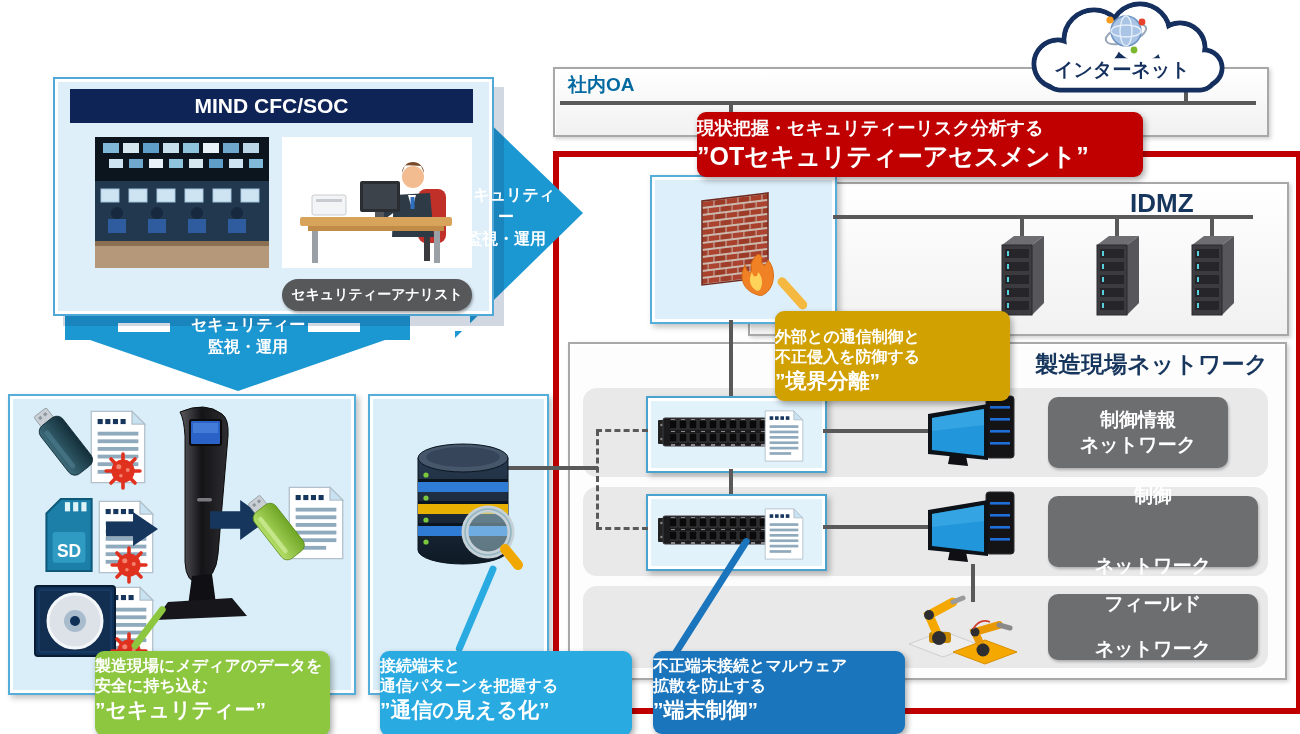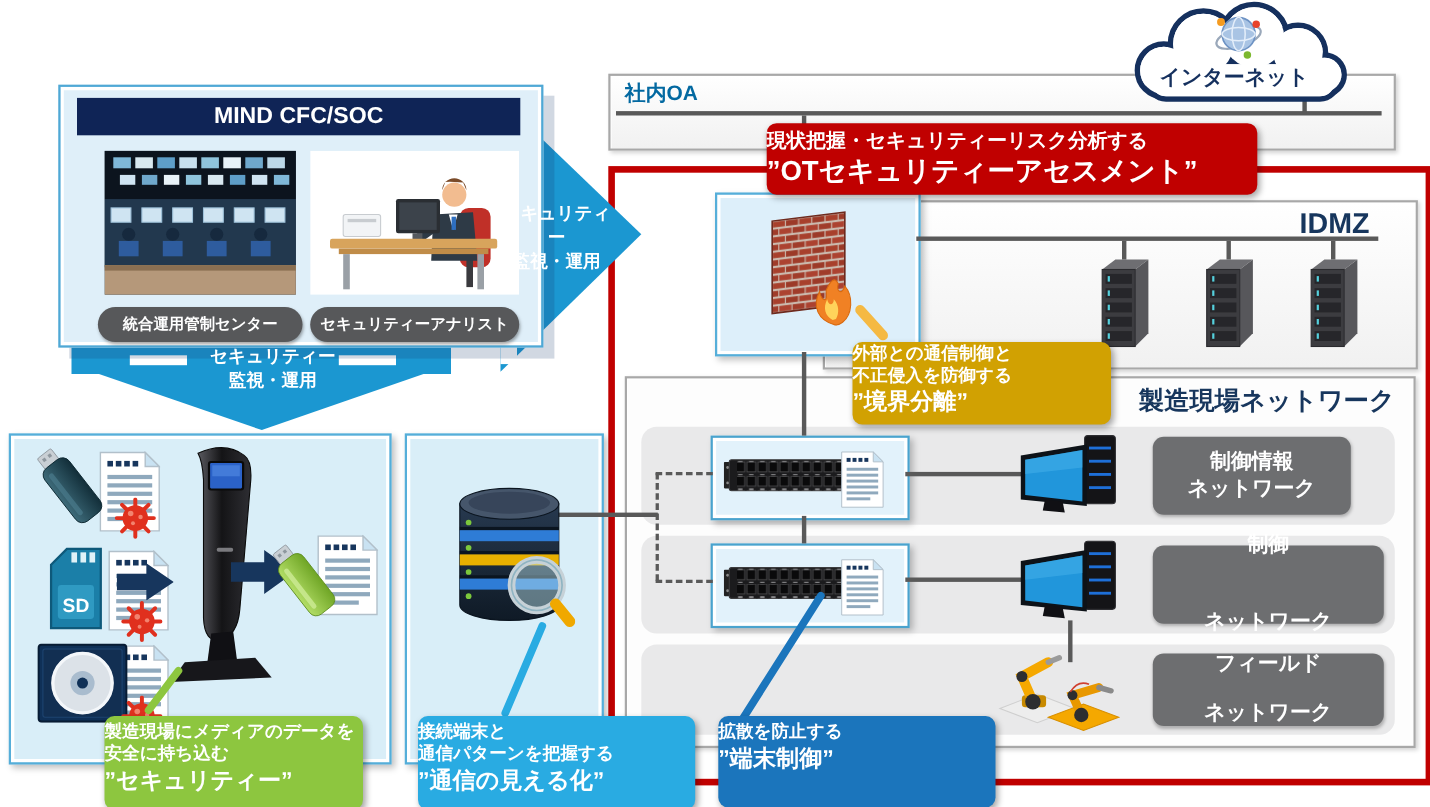--- a/index.html
+++ b/index.html
@@ -190,37 +190,37 @@
     <g transform="translate(16,18) skewY(-7)">
       <rect width="66" height="84" fill="url(#bricks)" stroke="#6e2a1e" stroke-width="1.5"></rect>
     </g>
     <g transform="translate(52,66)">
       <path d="M20,46 C6,42 0,30 7,16 C9,25 15,27 13,15 C17,6 21,2 24,9 C22,17 28,19 30,11 C38,20 37,37 28,44 C24,47 22,47 20,46 Z" fill="#f08124" stroke="#d86a10"></path>
       <path d="M19,42 C12,38 10,31 14,23 C15,29 20,29 20,23 C25,28 25,36 22,41 Z" fill="#ffd35a"></path>
     </g>
   </svg>
 
   <div class="abs graybox" style="left:748px;top:182px;width:537px;height:150px;"></div>
-  <div class="abs navlabel" style="left:1130px;top:188px;width:115px;text-align:right;font-size:26px;">IDMZ</div>
+  <div class="abs navlabel" style="left:1130px;top:188px;width:115px;text-align:left;font-size:26px;">IDMZ</div>
   <div class="abs line" style="left:833px;top:215px;width:420px;height:4px;"></div>
   <div class="abs line" style="left:1020px;top:219px;width:4px;height:17px;"></div>
   <div class="abs line" style="left:1115px;top:219px;width:4px;height:17px;"></div>
   <div class="abs line" style="left:1210px;top:219px;width:4px;height:17px;"></div>
   <svg class="abs" style="left:1000px;top:233px;z-index:5;" width="46" height="84">
       <use href="#sym-server"></use>
     </svg>
   <svg class="abs" style="left:1095px;top:233px;z-index:5;" width="46" height="84">
       <use href="#sym-server"></use>
     </svg>
   <svg class="abs" style="left:1190px;top:233px;z-index:5;" width="46" height="84">
       <use href="#sym-server"></use>
     </svg>
 
   <div class="abs slash" style="left:779px;top:274px;width:40px;height:9px;background:#f5b942;transform:rotate(48deg);"></div>
-  <div class="abs banner" style="left:775px;top:311px;width:235px;height:74px;background:#d1a102;padding-top:1px;">
+  <div class="abs banner" style="left:775px;top:311px;width:235px;height:74px;background:#d1a102;padding-top:16px;">
     <div class="s">外部との通信制御と</div>
     <div class="s">不正侵入を防御する</div>
     <div class="b">”境界分離”</div>
   </div>
 
   <div class="abs graybox" style="left:568px;top:342px;width:715px;height:334px;background:#fdfdfd;"></div>
   <div class="abs navlabel" style="left:995px;top:349px;width:273px;text-align:right;font-size:23px;">製造現場ネットワーク</div>
 
   <div class="abs row" style="left:583px;top:388px;width:685px;height:89px;"></div>
   <div class="abs row" style="left:583px;top:487px;width:685px;height:89px;"></div>
@@ -369,21 +369,20 @@
       <rect x="78" y="44" width="40" height="31" rx="2" fill="#2a2e33"></rect>
       <rect x="81" y="47" width="34" height="25" fill="#3c434b"></rect>
       <rect x="93" y="75" width="9" height="6" fill="#55595e"></rect>
       <rect x="30" y="58" width="34" height="20" rx="2" fill="#f2f4f6" stroke="#c8ccd0"></rect>
       <rect x="34" y="62" width="26" height="3" fill="#c8ccd0"></rect>
       <rect x="18" y="80" width="152" height="9" rx="2" fill="#d8a45c"></rect>
       <rect x="26" y="89" width="136" height="5" fill="#c08c48"></rect>
       <rect x="30" y="94" width="6" height="32" fill="#9aa0a6"></rect>
       <rect x="152" y="94" width="6" height="32" fill="#9aa0a6"></rect>
     </svg>
-    <div class="abs mindpill" style="left:34px;top:200px;width:186px;height:32px;">統合運用管制センター</div>
     <div class="abs mindpill" style="left:227px;top:200px;width:190px;height:32px;">セキュリティーアナリスト</div>
   </div>
 
   <div class="abs bluebox" style="left:8px;top:394px;width:344px;height:297px;background:#d9eef8;"></div>
 
   <svg class="abs" style="left:90px;top:410px;z-index:5;" width="56" height="74">
       <use href="#sym-doc"></use>
     </svg>
   <div class="abs" style="left:38px;top:402px;z-index:5;transform:rotate(-38deg);">
     <svg width="50" height="80" viewBox="0 0 64 100">
@@ -490,17 +489,18 @@
   </svg>
   <div class="abs slash" style="left:458px;top:648px;width:93px;height:7px;background:#29abe2;transform:rotate(-67deg);"></div>
   <div class="abs banner" style="left:380px;top:651px;width:252px;height:80px;background:#29abe2;padding-top:5px;">
     <div class="s">接続端末と</div>
     <div class="s">通信パターンを把握する</div>
     <div class="b">”通信の見える化”</div>
   </div>
 
   <div class="abs slash" style="left:672px;top:655px;width:142px;height:7px;background:#1b75bc;transform:rotate(-57.6deg);z-index:5;"></div>
   <div class="abs banner" style="left:653px;top:651px;width:252px;height:78px;background:#1b75bc;padding-top:5px;">
+    <div class="s">不正端末接続とマルウェア</div>
     <div class="s">拡散を防止する</div>
     <div class="b">”端末制御”</div>
   </div>
 
 </div>
 
 </body></html>

